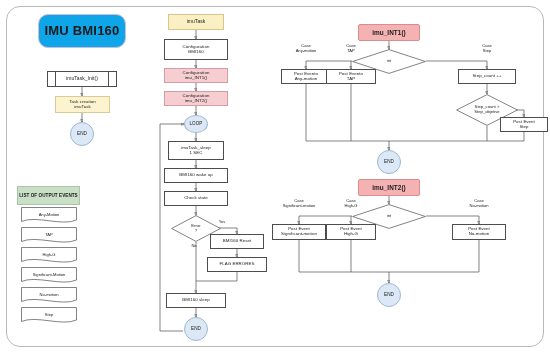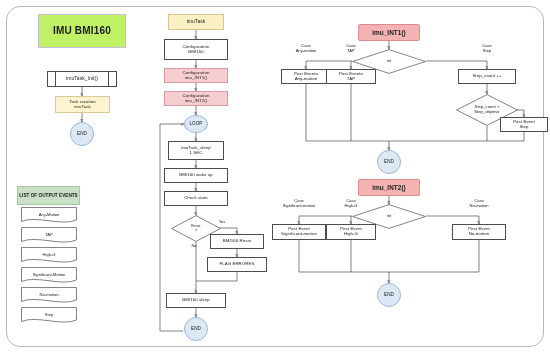--- a/index.html
+++ b/index.html
@@ -7,22 +7,22 @@
   #canvas{position:relative;width:550px;height:353px;overflow:hidden;background:#ffffff;}
 
   .frame{position:absolute;left:6px;top:6px;width:538px;height:341px;
          border:1px solid #b9b9b9;border-radius:14px;background:#fff;box-sizing:border-box;}
 
   .node{position:absolute;box-sizing:border-box;display:flex;align-items:center;
         justify-content:center;text-align:center;color:#1a1a1a;line-height:1.12;
         font-size:4.4px;letter-spacing:0.05px;}
 
   .proc{background:#ffffff;border:0.7px solid #4d4d4d;}
-  .title-box{background:#bef264;border:0.8px solid #cdbcd8;border-radius:0;
-             font-size:10px;font-weight:bold;letter-spacing:0.2px;}
+  .title-box{background:#0ea5e9;border:0.8px solid #cdbcd8;border-radius:10px;
+             font-size:13px;font-weight:bold;letter-spacing:0.2px;}
   .yellow{background:#fdf3cf;border:0.7px solid #d8cb93;}
   .yellow2{background:#fbf0c4;border:0.7px solid #d4c68c;}
   .pink{background:#f6cdd0;border:0.7px solid #d79ba3;}
   .red-hdr{background:#f4b2b2;border:0.8px solid #d98d8d;border-radius:2px;
            font-size:6.4px;font-weight:bold;}
   .green-hdr{background:#c9dfc6;border:0.7px solid #a9c4a6;font-size:4.6px;font-weight:bold;}
 
   .term{border-radius:50%;background:#dce8f6;border:0.8px solid #9fb9d4;font-size:4.6px;}
 
   .predef{background:#fff;border:0.7px solid #4d4d4d;}

